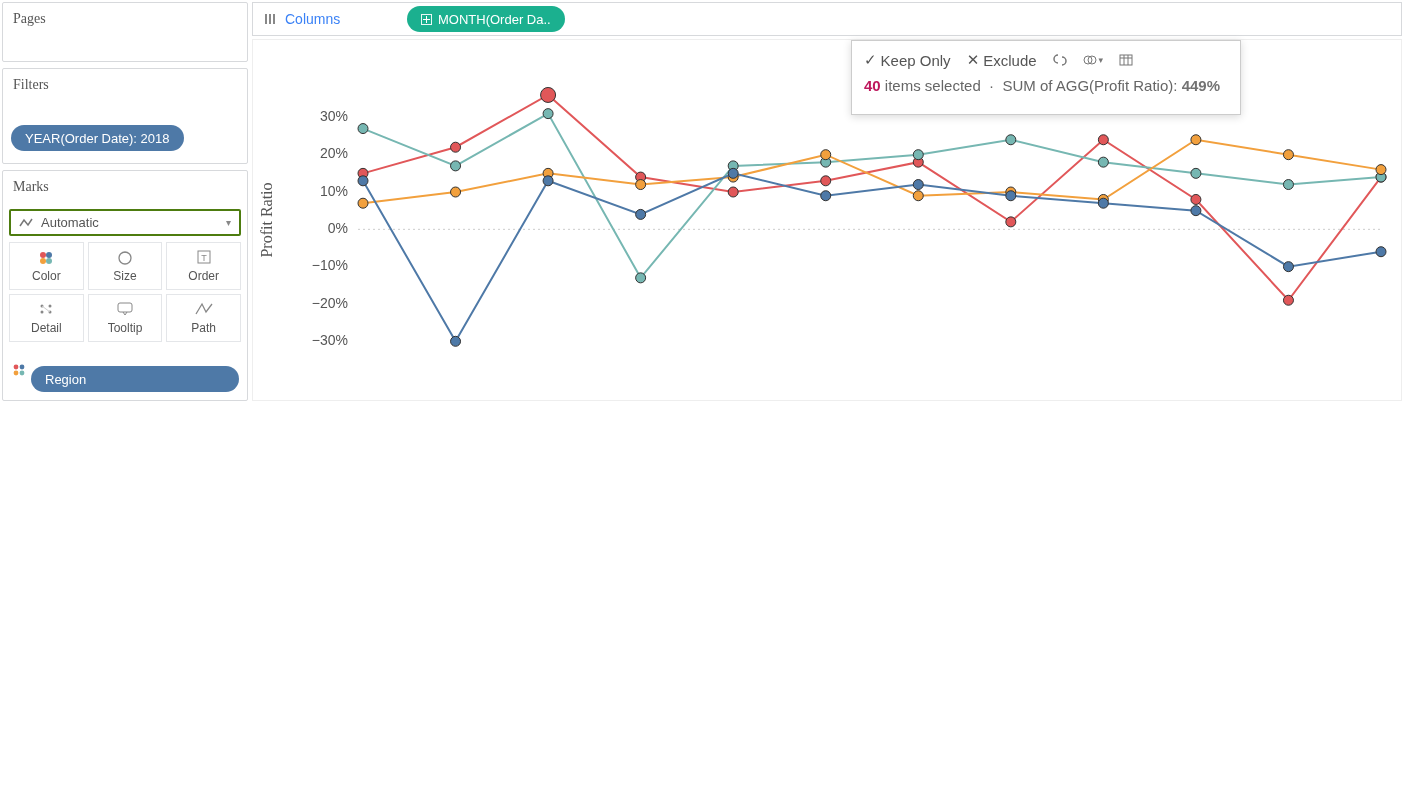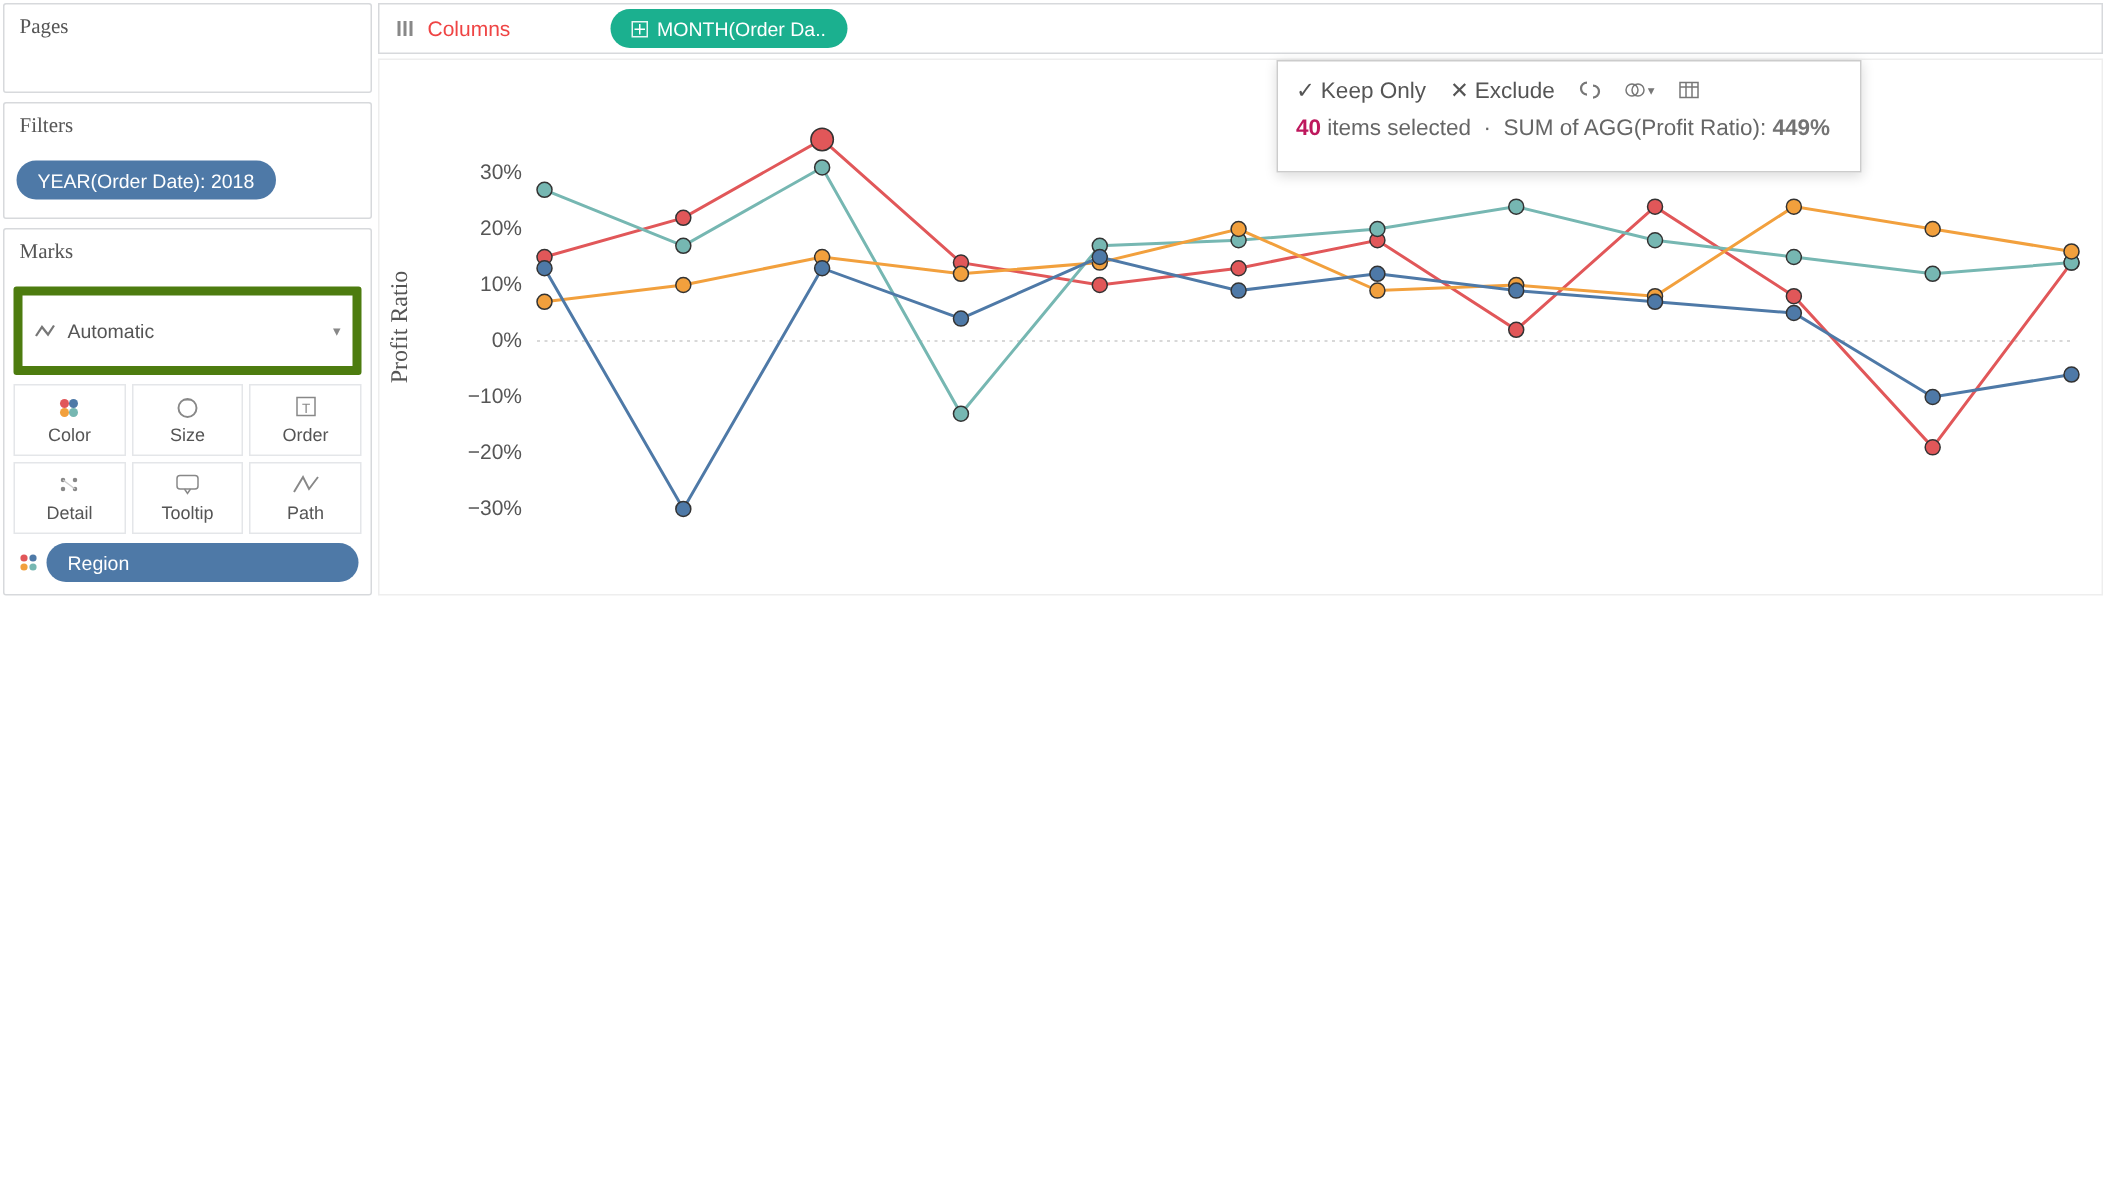--- a/index.html
+++ b/index.html
@@ -2,32 +2,32 @@
 <html><head>
 <meta charset="utf-8">
 <style>
   * { box-sizing: border-box; margin: 0; padding: 0; font-family: -apple-system, "Segoe UI", Helvetica, Arial, sans-serif; }
   body { display: flex; background: #fff; color: #333; }
   .side { width: 250px; display: flex; flex-direction: column; gap: 6px; padding: 2px; }
   .panel { border: 1px solid #d7d9dc; border-radius: 2px; background: #fff; }
   .panel-title { padding: 8px 10px; font-size: 14px; color: #555; font-family: Liberation Serif, serif; }
   .filters-body { padding: 6px 8px 12px; }
   .pill { display: inline-flex; align-items: center; height: 26px; padding: 0 14px; border-radius: 13px; font-size: 13px; color: #fff; white-space: nowrap; text-align: center; }
-  .pill.blue { background: #4e79a7; }
+  .pill.blue { background: #4e79a7; margin-top: 18px; }
   .pill.teal { background: #1bb08f; }
   .marks-body { padding: 6px; }
-  .mark-select { border: 6px solid #4d7c0f; border-radius: 2px; display: flex; align-items: center; padding: 16px 8px; margin-bottom: 6px; font-size: 13px; color: #555; justify-content: space-between; }
+  .mark-select { border: 2px solid #4d7c0f; border-radius: 2px; display: flex; align-items: center; padding: 4px 8px; margin-bottom: 6px; font-size: 13px; color: #555; justify-content: space-between; }
   .mark-grid { display: grid; grid-template-columns: repeat(3, 1fr); gap: 4px; }
   .mark-cell { border: 1px solid #e4e6e9; display: flex; flex-direction: column; align-items: center; justify-content: center; padding: 6px 2px; font-size: 12px; color: #555; gap: 4px; }
   .mark-cell svg { width: 20px; height: 16px; }
   .marks-pill-row { display: flex; align-items: center; gap: 4px; padding: 6px 2px 2px; }
   .dots-icon { width: 16px; height: 16px; }
   .main { flex: 1; display: flex; flex-direction: column; }
   .shelf-row { display: flex; align-items: center; border: 1px solid #d7d9dc; margin: 2px 2px 1px 2px; height: 34px; }
-  .shelf-label { width: 150px; display: flex; align-items: center; gap: 8px; padding: 0 10px; font-size: 14px; color: #ef4444; }
+  .shelf-label { width: 150px; display: flex; align-items: center; gap: 8px; padding: 0 10px; font-size: 14px; color: #3b82f6; }
   .shelf-body { flex: 1; display: flex; align-items: center; padding: 0 4px; }
   .pill .plusbox { display:inline-block; width:11px; height:11px; border:1px solid rgba(255,255,255,0.9); margin-right:6px; position:relative; }
   .pill .plusbox::before, .pill .plusbox::after { content:''; position:absolute; background:#fff; }
   .pill .plusbox::before { left:4px; top:1px; width:1px; height:7px; }
   .pill .plusbox::after { top:4px; left:1px; height:1px; width:7px; }
   .viz { flex: 1; position: relative; margin: 2px; border: 1px solid #eee; }
   .y-axis-label { position: absolute; left: 14px; top: 50%; transform: translate(-50%, -50%) rotate(-90deg); font-size: 16px; color: #555; white-space: nowrap; font-family: Georgia, serif; }
   .tooltip { position: absolute; left: 598px; top: 0px; width: 390px; background: #fff; border: 1px solid #ccc; box-shadow: 0 2px 8px rgba(0,0,0,0.15); padding: 10px 12px; font-size: 15px; }
   .tooltip-actions { display: flex; align-items: center; gap: 16px; margin-bottom: 8px; color:#555; }
   .tooltip-summary { color:#666; margin-bottom:10px; }

